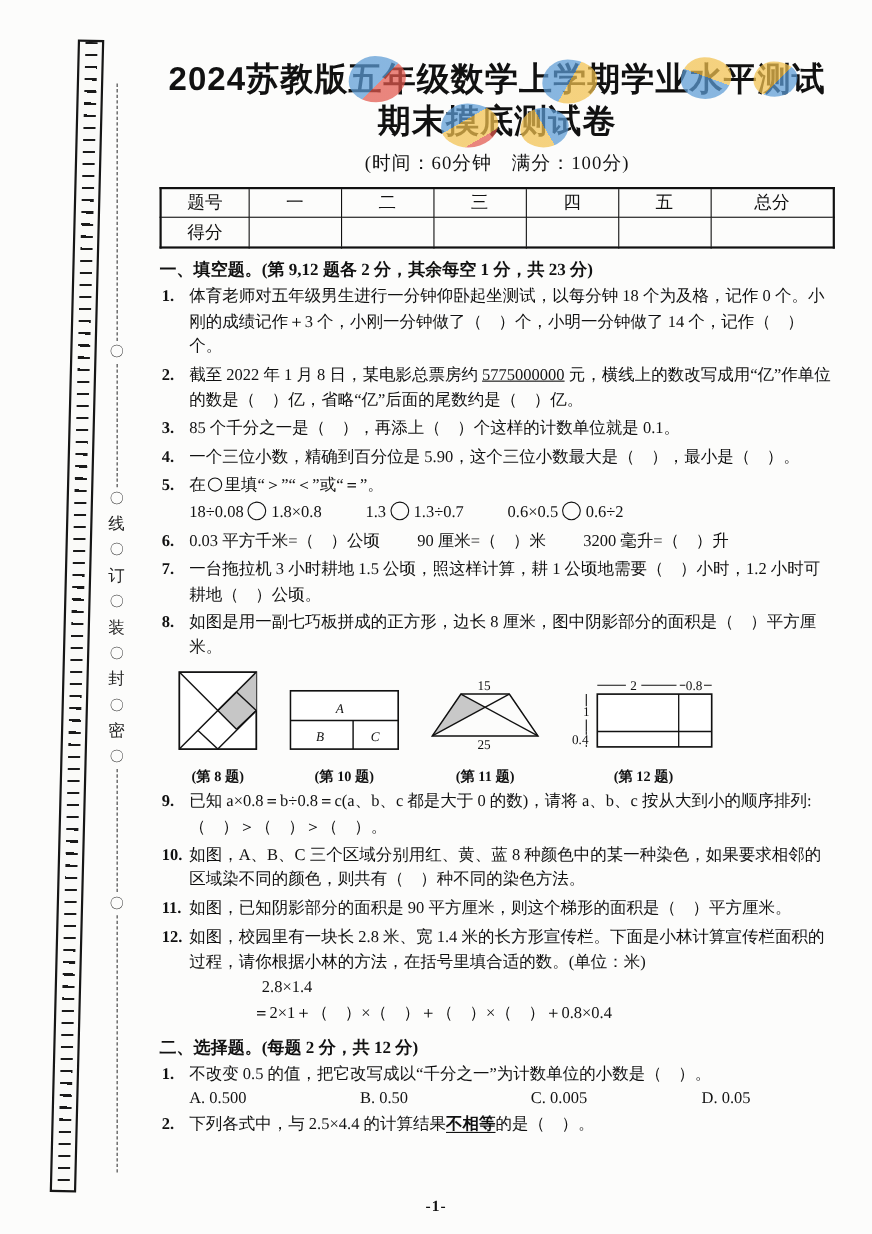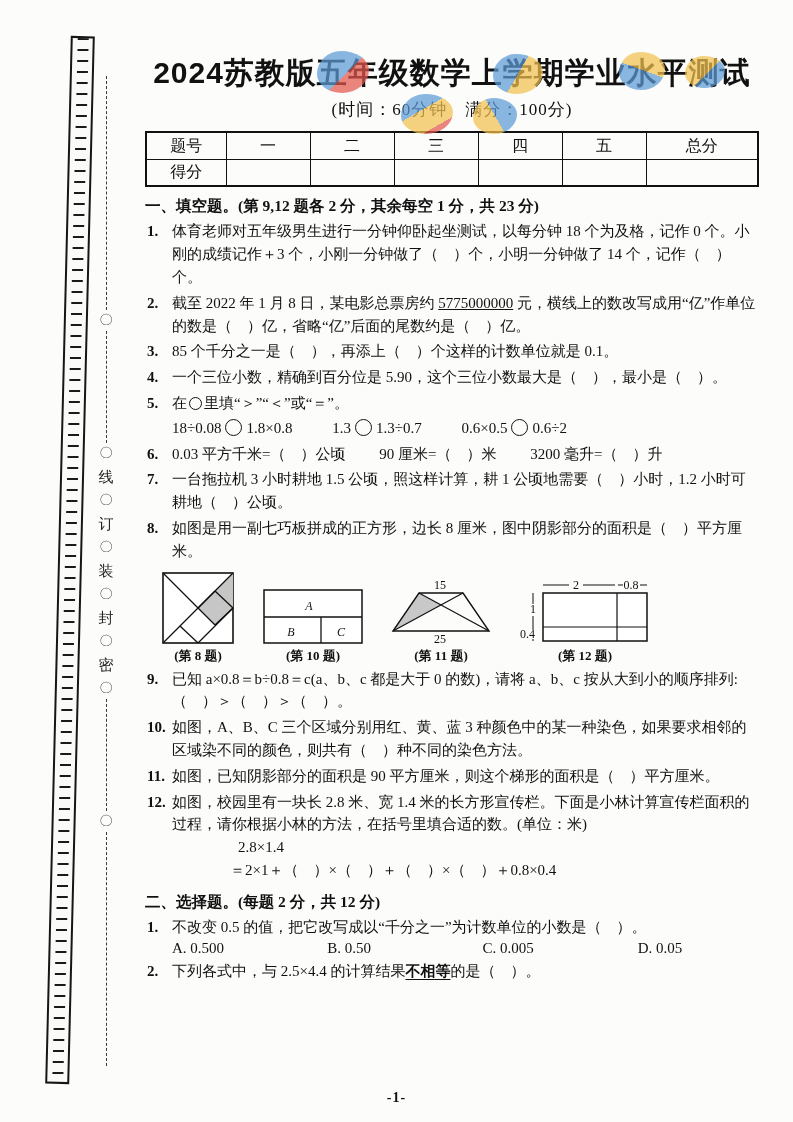--- a/index.html
+++ b/index.html
@@ -50,21 +50,21 @@
 
   .circle { display:inline-block; width:17px; height:17px; border:1.4px solid #111;
             border-radius:50%; vertical-align:-3px; margin:0 4px; }
   .circle.sm { width:13px; height:13px; vertical-align:-2px; margin:0 2px; }
   .q5row { margin-top:2px; }
   .q5row .pair { display:inline-block; margin-right:36px; }
   .q6row span { margin-right:30px; }
 
   .figs { display:flex; align-items:flex-end; gap:28px; margin:8px 0 2px 16px; }
   .figs figure { text-align:center; }
-  .figs figcaption { font-weight:bold; font-size:13px; margin-top:2px; }
+  .figs figcaption { font-weight:bold; font-size:13px; margin-top:14px; }
   .figs svg { display:block; margin:0 auto; }
   .figs text { font-size:12px; font-family:"Liberation Serif",serif; fill:#111; }
 
   .mathline1 { padding-left:66px; font-size:15px; line-height:1.55; }
   .mathline2 { padding-left:58px; font-size:15px; line-height:1.55; }
 
   .opts { display:flex; padding-left:27px; font-size:15px; margin-top:2px;gap:34px; }
   .opts span { width:25%; }
 
   .footer { position:absolute; bottom:16px; left:0; width:100%; text-align:center;
@@ -96,20 +96,21 @@
     <span class="circ">〇</span>
     <div class="dash f1"></div>
     <span class="circ">〇</span>
     <div class="dash f2"></div>
   </div>
 
   <div class="content">
 
     <div class="hdr">
       <div class="title-line">2024苏教版五年级数学上学期学业水平测试</div>
+      <div class="title-line">期末摸底测试卷</div>
       <div class="sticker s1"></div>
       <div class="sticker s2"></div>
       <div class="sticker s3"></div>
       <div class="sticker s4"></div>
       <div class="sticker s5"></div>
       <div class="sticker s6"></div>
     </div>
     <div class="subtitle">(时间：60分钟　满分：100分)</div>
 
     <table class="score">
@@ -252,21 +253,21 @@
       </figure>
     </div>
 
     <div class="q">
       <span class="qn">9.</span>
       <span>已知 a×0.8＝b÷0.8＝c(a、b、c 都是大于 0 的数)，请将 a、b、c 按从大到小的顺序排列:（　）＞（　）＞（　）。</span>
     </div>
 
     <div class="q">
       <span class="qn">10.</span>
-      <span>如图，A、B、C 三个区域分别用红、黄、蓝 3 种颜色中的某一种染色，如果要求相邻的区域染不同的颜色，则共有（　）种不同的染色方法。</span>
+      <span>如图，A、B、C 三个区域分别用红、黄、蓝 8 种颜色中的某一种染色，如果要求相邻的区域染不同的颜色，则共有（　）种不同的染色方法。</span>
     </div>
 
     <div class="q">
       <span class="qn">11.</span>
       <span>如图，已知阴影部分的面积是 90 平方厘米，则这个梯形的面积是（　）平方厘米。</span>
     </div>
 
     <div class="q">
       <span class="qn">12.</span>
       <span>如图，校园里有一块长 2.8 米、宽 1.4 米的长方形宣传栏。下面是小林计算宣传栏面积的过程，请你根据小林的方法，在括号里填合适的数。(单位：米)</span>

